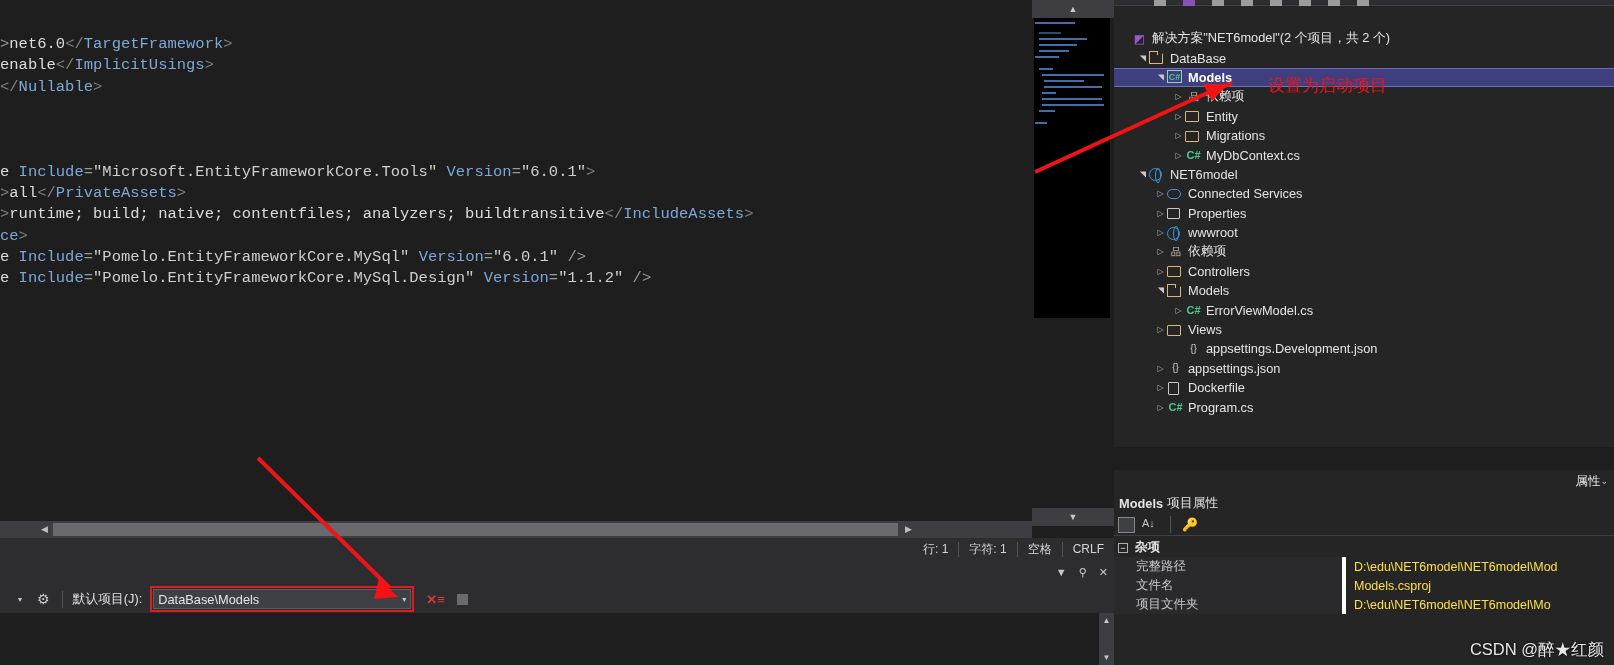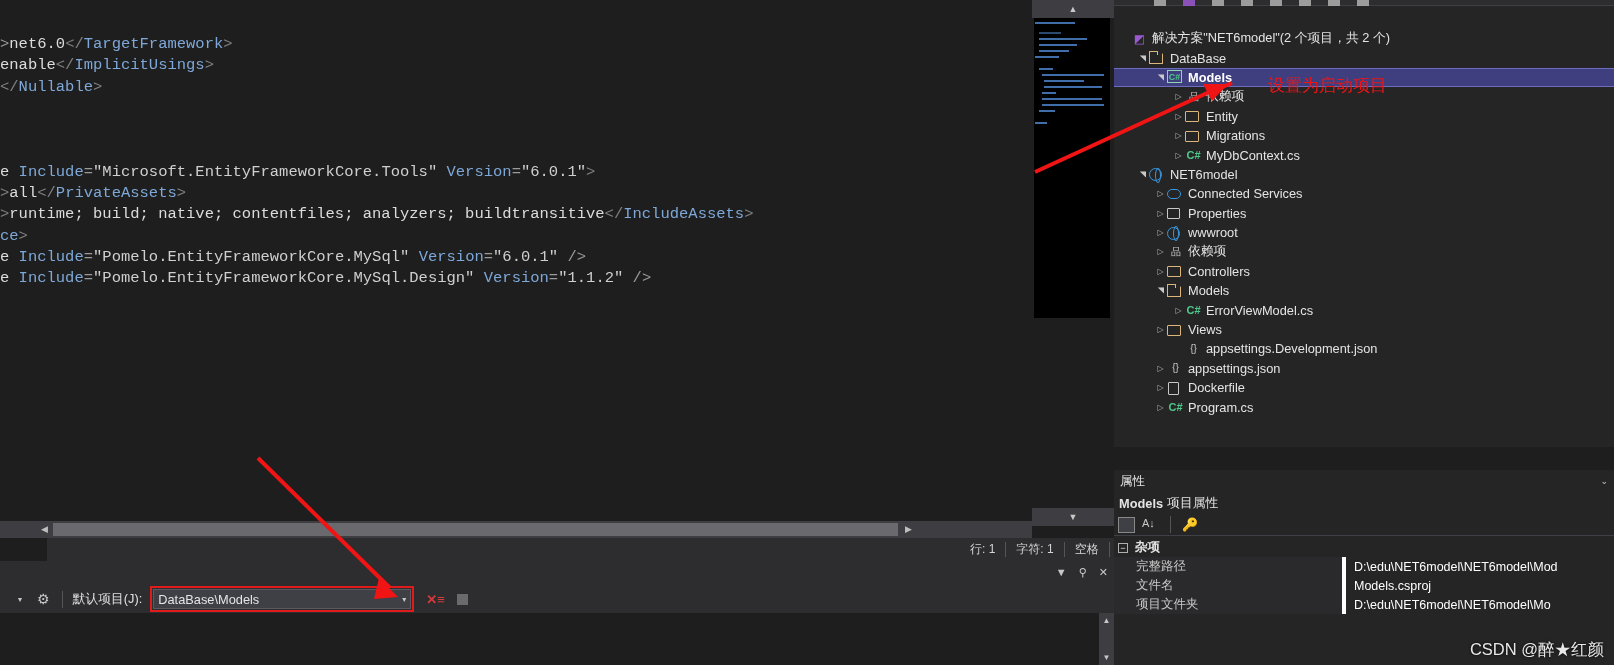--- a/index.html
+++ b/index.html
@@ -178,23 +178,22 @@
   }
   .se-tab.active { border-bottom-color: #cfcfcf; background: #2d2d30; }
 
   
   .props {
     position: absolute; left: 1114px; top: 470px; width: 500px; height: 195px;
     background: #252526;
   }
   .pr-head {
     position: absolute; left: 0; top: 0; width: 500px; height: 22px;
-    display: flex; align-items: center; justify-content: space-between;
+    display: flex; align-items: center; justify-content: flex-end;
     padding: 0 6px;
-    gap: 8px;
   }
   .pr-head .t { color: #e4e4e4; font-size: 12.5px; }
   .pr-head .chev { color: #c8c8c8; font-size: 9px; }
   .pr-sub {
     position: absolute; left: 0; top: 22px; width: 500px; height: 22px;
     display: flex; align-items: center; padding-left: 5px;
     font-size: 12.8px; color: #e4e4e4;
   }
   .pr-sub b { font-weight: bold; margin-right: 4px; }
   .pr-tools {
@@ -219,29 +218,29 @@
   }
   .pr-row {
     height: 19px; display: flex; align-items: center; font-size: 12.5px;
   }
   .pr-row .k {
     width: 232px; padding-left: 22px; color: #c8c8c8;
     background: #2a2a2c; height: 19px; line-height: 19px;
     border-right: 4px solid #ffffff;
   }
   .pr-row .v {
-    flex: 1; padding-left: 8px; color: #ffffff;
+    flex: 1; padding-left: 8px; color: #fde047;
     white-space: nowrap; overflow: hidden;
   }
 
   
   .status-strip {
     position: absolute; left: 0; top: 538px; width: 1114px; height: 23px;
     background: #2d2d30; display: flex; align-items: center;
-    font-size: 12px; color: #d4d4d4; margin-left: 47px;
+    font-size: 12px; color: #d4d4d4;
   }
   .st-cell { padding: 0 10px; height: 23px; line-height: 23px; }
   .st-sep { width: 1px; height: 15px; background: #555; }
 
   .console {
     position: absolute; left: 0; top: 561px; width: 1114px; height: 104px;
     background: #2d2d30;
   }
   .con-titlebar {
     position: absolute; left: 0; top: 0; width: 1114px; height: 22px;

